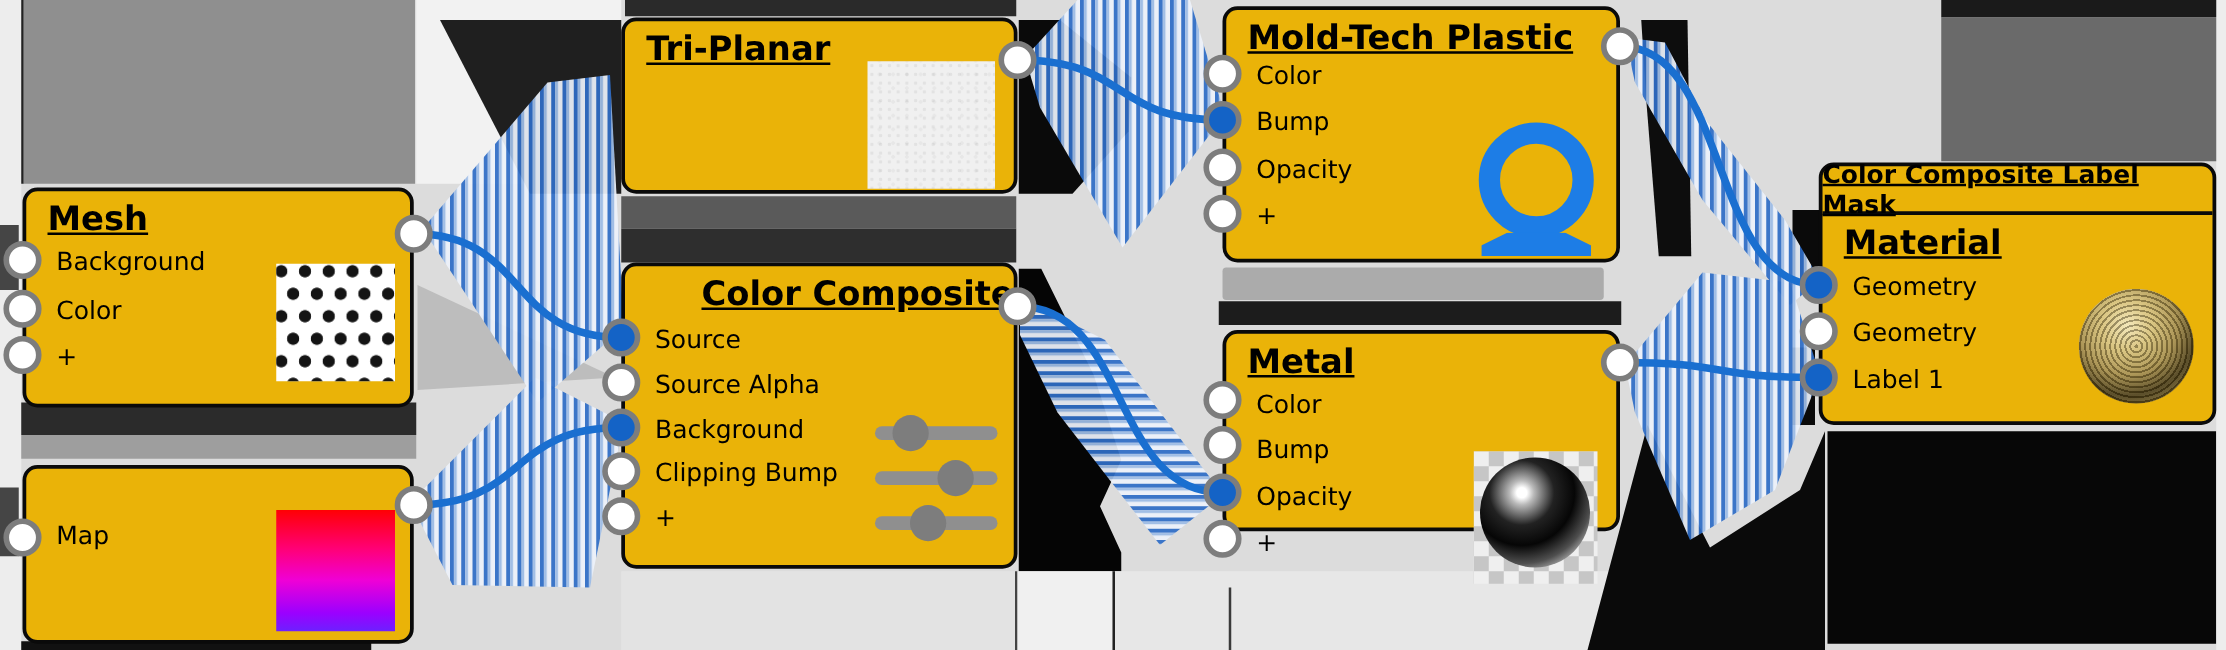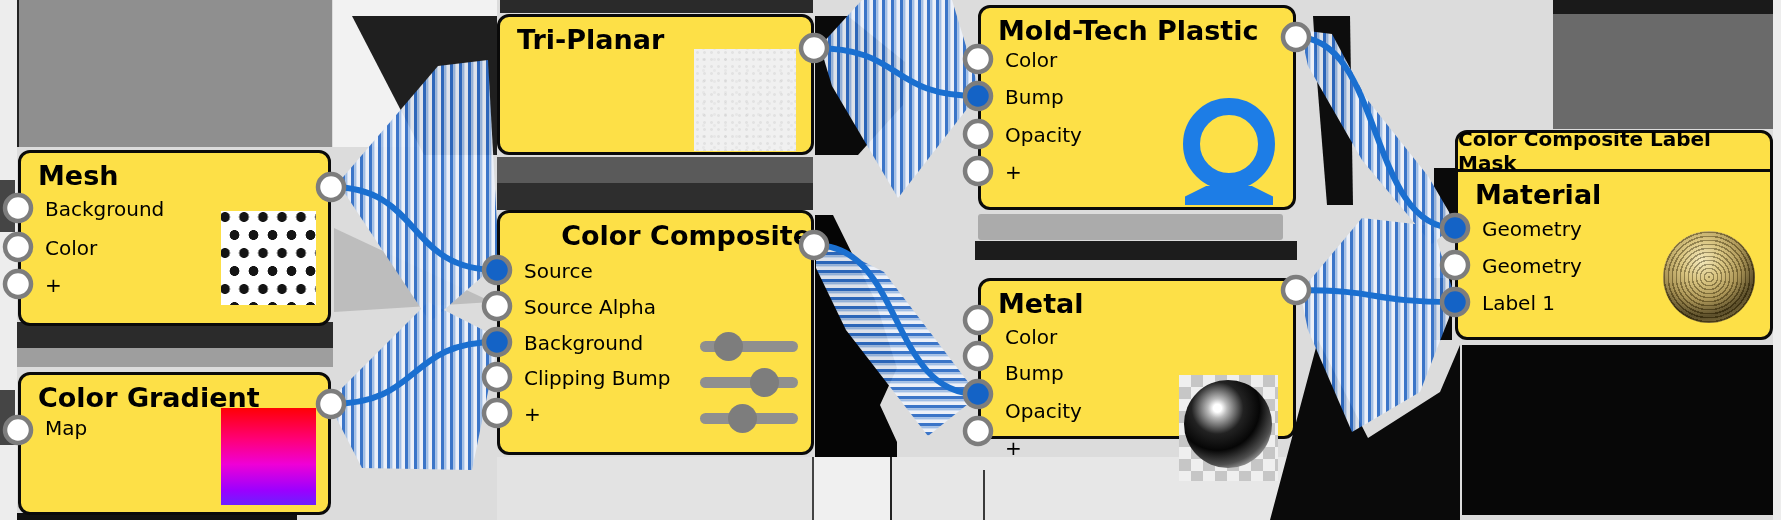--- a/index.html
+++ b/index.html
@@ -1,21 +1,21 @@
 <!DOCTYPE html>
 <html><head>
 <meta charset="utf-8">
 <style>
   html,body{margin:0;padding:0;background:#bfbfbf;}
   .stage{position:relative;width:1781px;height:520px;overflow:hidden;background:#dcdcdc;
          font-family:"DejaVu Sans","Liberation Sans",sans-serif;}
   .stage svg{position:absolute;left:0;top:0;}
   #bg{z-index:0;}
-  .node{position:absolute;z-index:2;background:#fde047;border:3px solid #0a0a0a;border-radius:12px;
-        box-sizing:border-box;}
+  .node{position:absolute;z-index:2;background:#eab308;border:3px solid #0a0a0a;border-radius:12px;
+        box-sizing:border-box;text-decoration:underline;}
   .node .title{font-weight:bold;font-size:27px;color:#000;padding:7px 0 0 17px;letter-spacing:0px;}
   .node-header{height:36px;border-bottom:3px solid #0a0a0a;display:flex;align-items:center;
         justify-content:center;font-weight:bold;font-size:20px;color:#000;}
   .port-label{position:absolute;left:24px;font-size:20px;color:#000;white-space:nowrap;}
   .thumb{position:absolute;}
   
   #thumb-mesh{left:200px;top:58px;width:95px;height:94px;background-color:#fff;
      background-image:radial-gradient(circle,#141414 4.6px,transparent 5.2px),
                       radial-gradient(circle,#141414 4.6px,transparent 5.2px);
      background-size:19px 36px,19px 36px;background-position:4px 6px,13.5px 24px;}
@@ -116,21 +116,20 @@
 
   <div class="node" style="left: 18px; top: 150px; width: 313px; height: 176px;">
     <div class="title">Mesh</div>
     <span class="port-label" style="top: 44px;">Background</span>
     <span class="port-label" style="top: 83px;">Color</span>
     <span class="port-label" style="top: 120px;">+</span>
     <div class="thumb" id="thumb-mesh"></div>
   </div>
 
   <div class="node" style="left: 18px; top: 372px; width: 313px; height: 143px;">
-    <div class="title">Color Gradient</div>
     <span class="port-label" style="top: 41px;">Map</span>
     <div class="thumb" id="thumb-gradient"></div>
   </div>
 
   <div class="node" style="left: 497px; top: 14px; width: 317px; height: 141px;">
     <div class="title">Tri-Planar</div>
     <div class="thumb" id="thumb-noise"></div>
   </div>
 
   <div class="node" style="left: 497px; top: 210px; width: 317px; height: 245px; text-align: right;">
@@ -158,21 +157,21 @@
     <span class="port-label" style="top: 40px;">Color</span>
     <span class="port-label" style="top: 77px;">Bump</span>
     <span class="port-label" style="top: 115px;">Opacity</span>
     <span class="port-label" style="top: 152px;">+</span>
     <div class="thumb" id="thumb-moldtech">
       <div class="ring"></div>
       <div class="base"></div>
     </div>
   </div>
 
-  <div class="node" style="left: 978px; top: 278px; width: 318px; height: 161px;">
+  <div class="node" style="left: 978px; top: 264px; width: 318px; height: 161px;">
     <div class="title">Metal</div>
     <span class="port-label" style="top: 44px;">Color</span>
     <span class="port-label" style="top: 80px;">Bump</span>
     <span class="port-label" style="top: 118px;">Opacity</span>
     <span class="port-label" style="top: 155px;">+</span>
     <div class="thumb" id="thumb-metal"></div>
   </div>
 
   <div class="node" style="left: 1455px; top: 130px; width: 318px; height: 210px;">
     <div class="node-header">Color Composite Label Mask</div>

